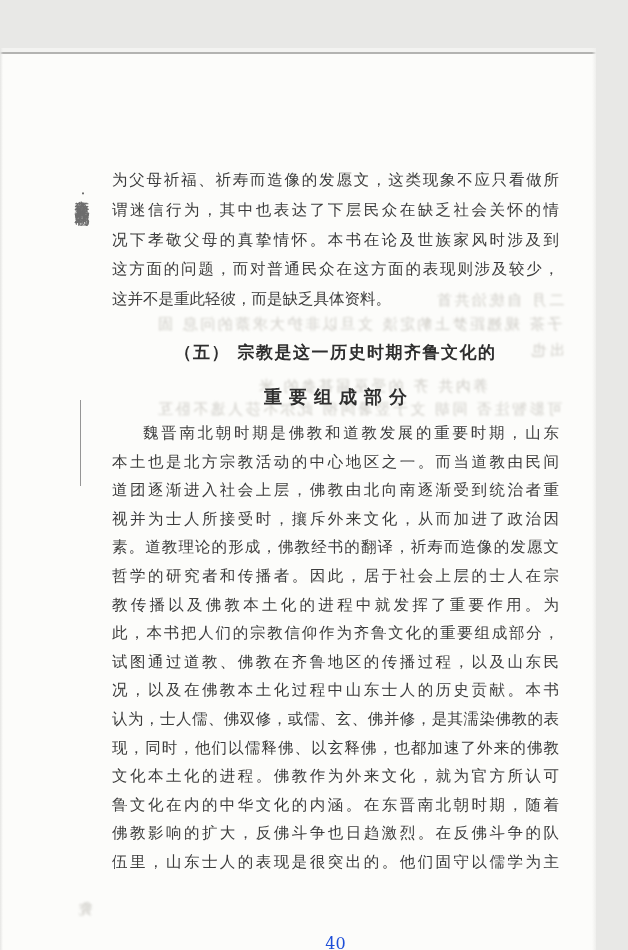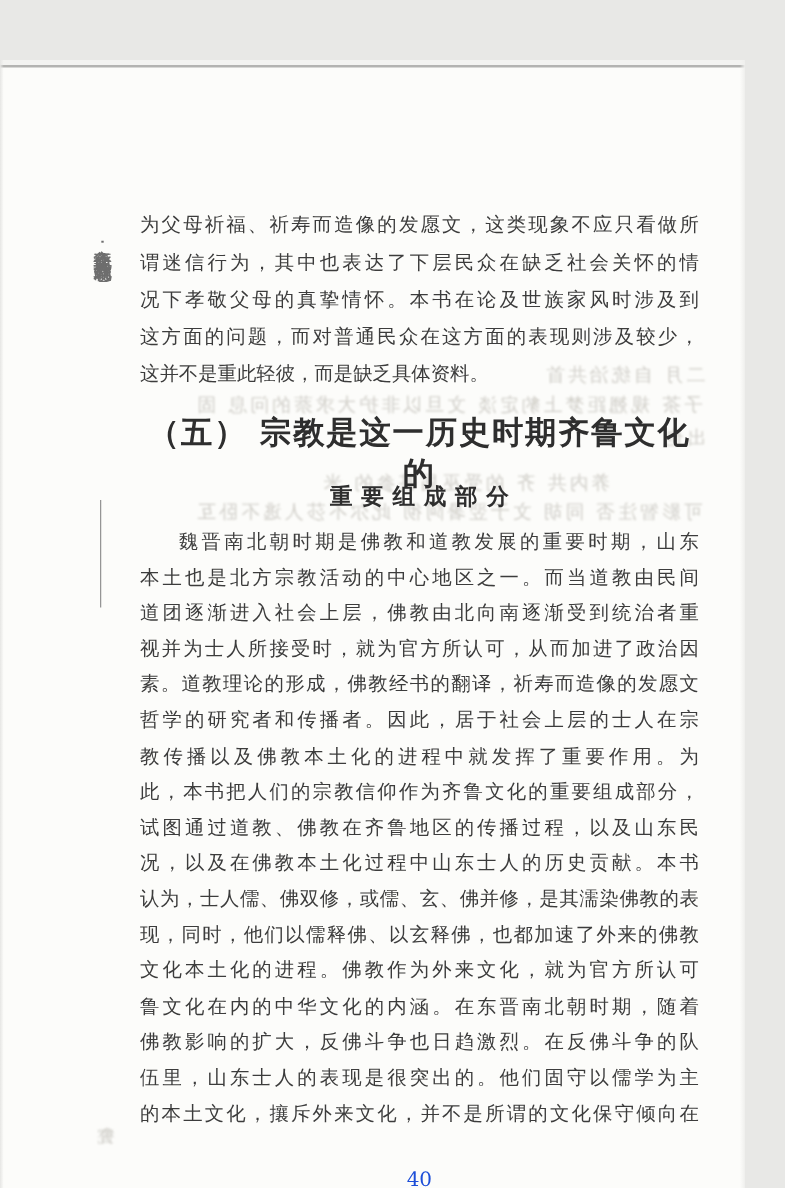--- a/index.html
+++ b/index.html
@@ -89,21 +89,21 @@
   .line.last { text-align-last: left; -moz-text-align-last: left; }
   .line.indent { text-indent: 2em; }
   .h1, .h2 {
     position: absolute;
     left: 0;
     width: 100%;
     text-align: center;
     font-weight: bold;
     color: #2e2e2e;
   }
-  .h1 { top: 281px; font-size: 25px; letter-spacing: 1.5px; }
+  .h1 { top: 293px; font-size: 17px; letter-spacing: 1.5px; }
   .h2 { top: 337px; font-size: 18px; letter-spacing: 7px; text-indent: 7px; font-family: Liberation Mono, monospace; }
   .pagenum {
     position: absolute;
     top: 886px;
     left: 0;
     width: 100%;
     text-align: center;
     font-size: 16px;
     color: #1d4ed8;
   }
@@ -156,32 +156,31 @@
       <div class="line last">这并不是重此轻彼，而是缺乏具体资料。</div>
     </div>
 
     <div class="h1">（五） 宗教是这一历史时期齐鲁文化的</div>
     <div class="h2">重要组成部分</div>
 
     <div class="para para2">
       <div class="line indent">魏晋南北朝时期是佛教和道教发展的重要时期，山东</div>
       <div class="line">本土也是北方宗教活动的中心地区之一。而当道教由民间</div>
       <div class="line">道团逐渐进入社会上层，佛教由北向南逐渐受到统治者重</div>
-      <div class="line">视并为士人所接受时，就为官方所认可，从而加进了政治因</div>
+      <div class="line">视并为士人所接受时，攘斥外来文化，从而加进了政治因</div>
       <div class="line">素。道教理论的形成，佛教经书的翻译，祈寿而造像的发愿文</div>
       <div class="line">哲学的研究者和传播者。因此，居于社会上层的士人在宗</div>
       <div class="line">教传播以及佛教本土化的进程中就发挥了重要作用。为</div>
       <div class="line">此，本书把人们的宗教信仰作为齐鲁文化的重要组成部分，</div>
       <div class="line">试图通过道教、佛教在齐鲁地区的传播过程，以及山东民</div>
       <div class="line">况，以及在佛教本土化过程中山东士人的历史贡献。本书</div>
       <div class="line">认为，士人儒、佛双修，或儒、玄、佛并修，是其濡染佛教的表</div>
       <div class="line">现，同时，他们以儒释佛、以玄释佛，也都加速了外来的佛教</div>
       <div class="line">文化本土化的进程。佛教作为外来文化，就为官方所认可</div>
       <div class="line">鲁文化在内的中华文化的内涵。在东晋南北朝时期，随着</div>
       <div class="line">佛教影响的扩大，反佛斗争也日趋激烈。在反佛斗争的队</div>
       <div class="line">伍里，山东士人的表现是很突出的。他们固守以儒学为主</div>
-      <div class="line">的本土文化，攘斥外来文化，并不是所谓的文化保守倾向在</div>
     </div>
 
     <div class="pagenum">40</div>
 
   </div>
 </div>
 
 </body></html>

